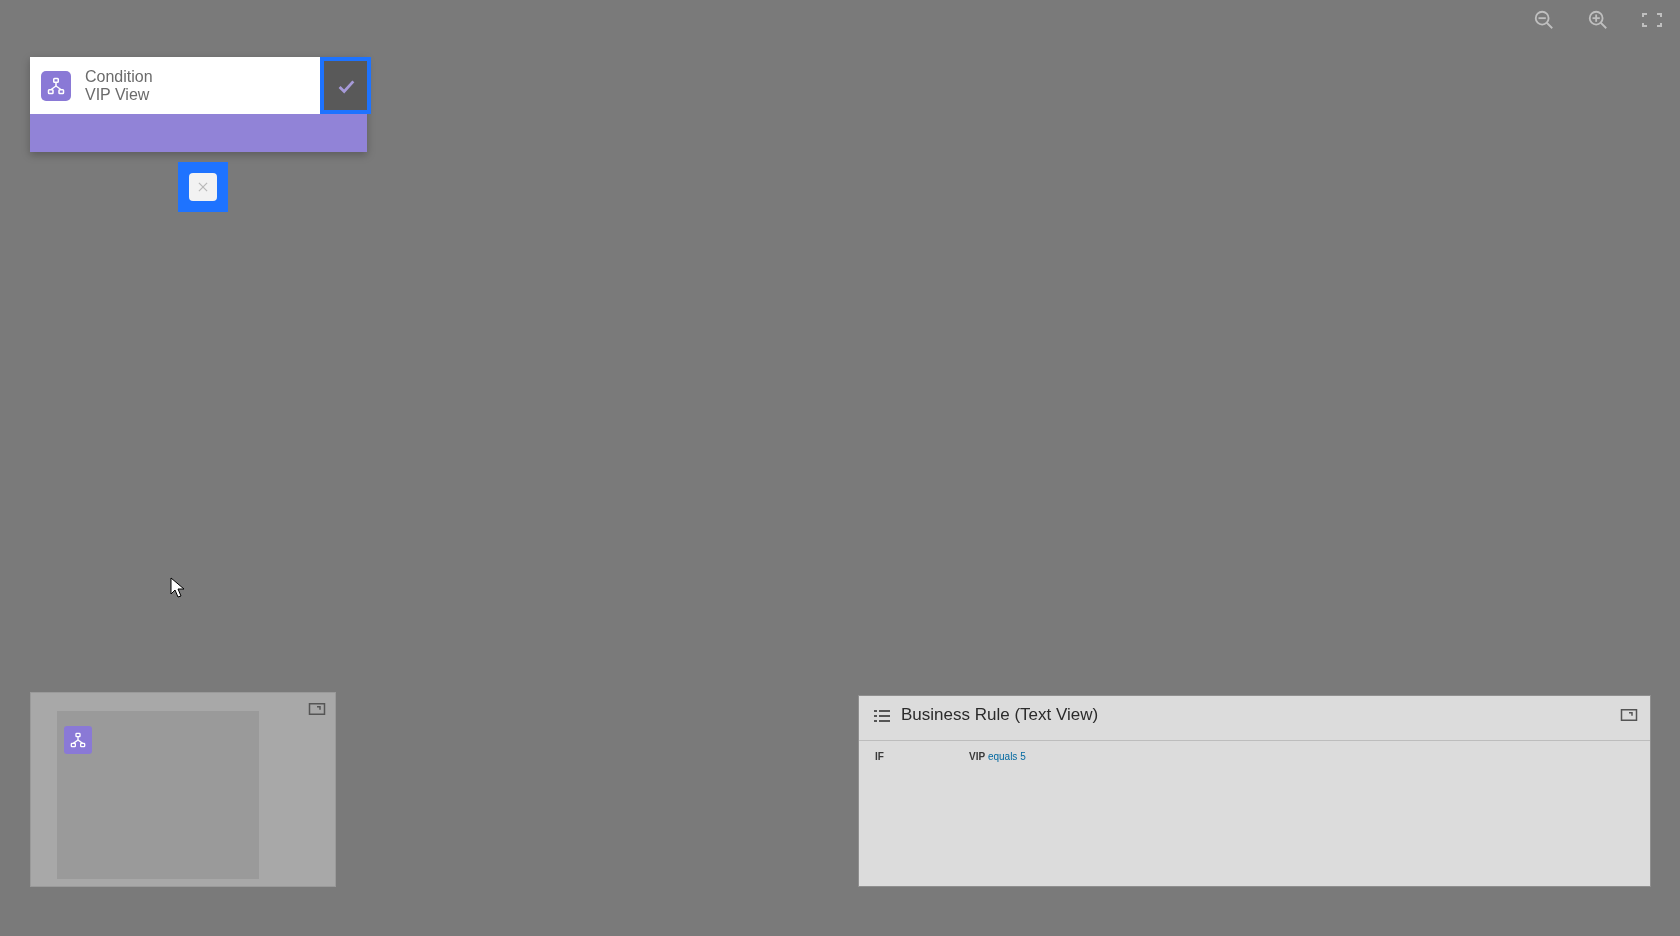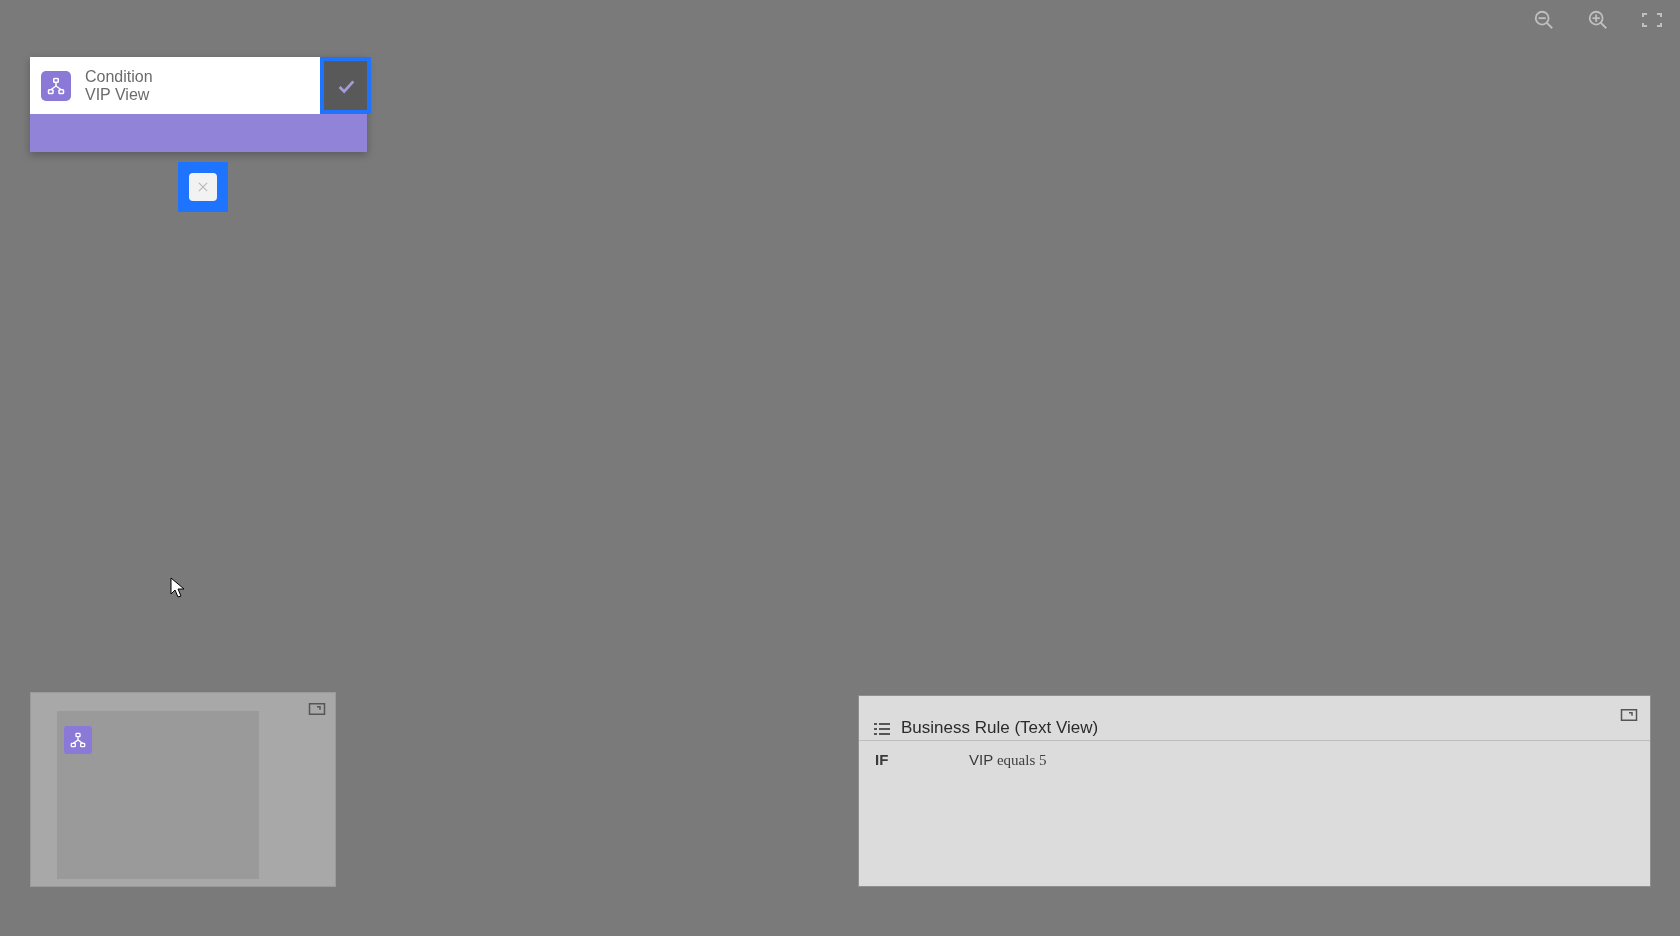--- a/index.html
+++ b/index.html
@@ -29,29 +29,29 @@
   .minimap{position:absolute;left:30px;top:692px;width:306px;height:195px;background:#a8a8a8;border:1px solid #9a9a9a;box-sizing:border-box;}
   .minimap-viewport{position:absolute;left:26px;top:18px;width:202px;height:168px;background:#9a9a9a;}
   .mini-node{position:absolute;left:33px;top:33px;width:28px;height:28px;background:#8a79d6;border-radius:3px;display:flex;align-items:center;justify-content:center;}
   .mini-node svg{stroke:#fff;fill:none;}
   .mini-expand{position:absolute;right:8px;top:8px;width:20px;height:16px;display:flex;align-items:center;justify-content:center;}
   .mini-expand svg{stroke:#555;fill:none;}
 
   
   .textpanel{position:absolute;left:858px;top:695px;width:793px;height:192px;background:#dcdcdc;border:1px solid #8f8f8f;box-sizing:border-box;}
   .tp-headrow{position:relative;height:44px;border-bottom:1px solid #bdbdbd;}
-  .tp-title{display:flex;align-items:center;gap:10px;padding:22px 14px;font-size:17px;color:#2b2b2b;}
+  .tp-title{display:flex;align-items:center;gap:10px;padding:9px 14px;font-size:17px;color:#2b2b2b;}
   .tp-title .tp-icon{width:18px;height:14px;}
   .tp-expand{position:absolute;right:10px;top:10px;width:22px;height:18px;display:flex;align-items:center;justify-content:center;cursor:pointer;}
   .tp-expand svg{stroke:#555;fill:none;}
-  .tp-body{padding:10px 16px;font-size:15px;color:#3a3a3a;}
+  .tp-body{padding:10px 16px;font-size:10px;color:#3a3a3a;}
   .tp-row{display:flex;align-items:baseline;gap:40px;margin-bottom:6px;}
   .tp-kw{min-width:54px;font-weight:600;color:#3a3a3a;}
-  .tp-expr .field{font-weight:400;color:#3a3a3a;}
-  .tp-expr .rest{color:#404040;font-family:Liberation Serif, serif;}
+  .tp-expr .field{font-weight:700;color:#3a3a3a;}
+  .tp-expr .rest{color:#0369a1;}
 
   
   .cursor{position:absolute;left:170px;top:577px;width:16px;height:22px;}
 
 </style>
 </head>
 <body>
 
 <div class="canvas">
 

